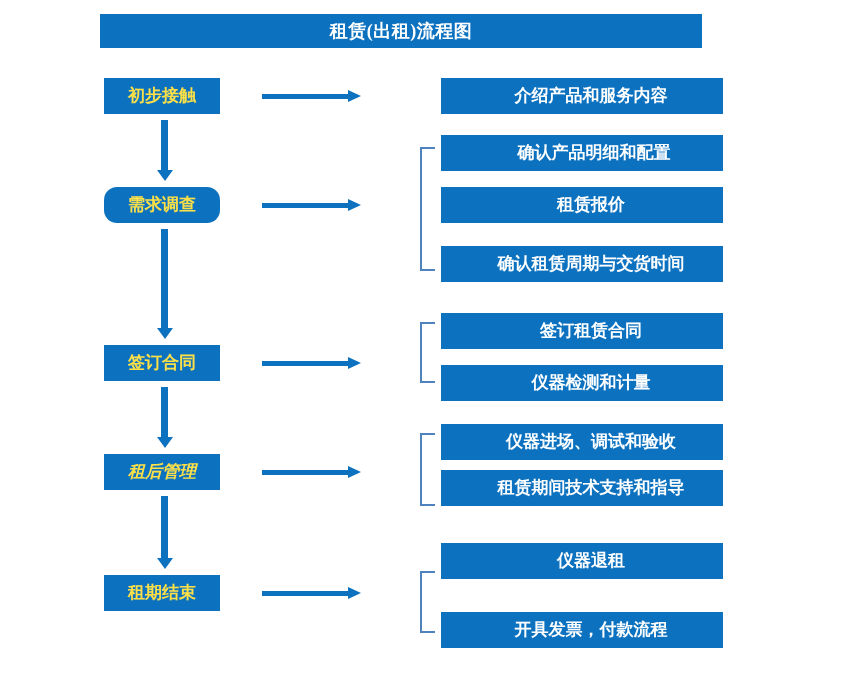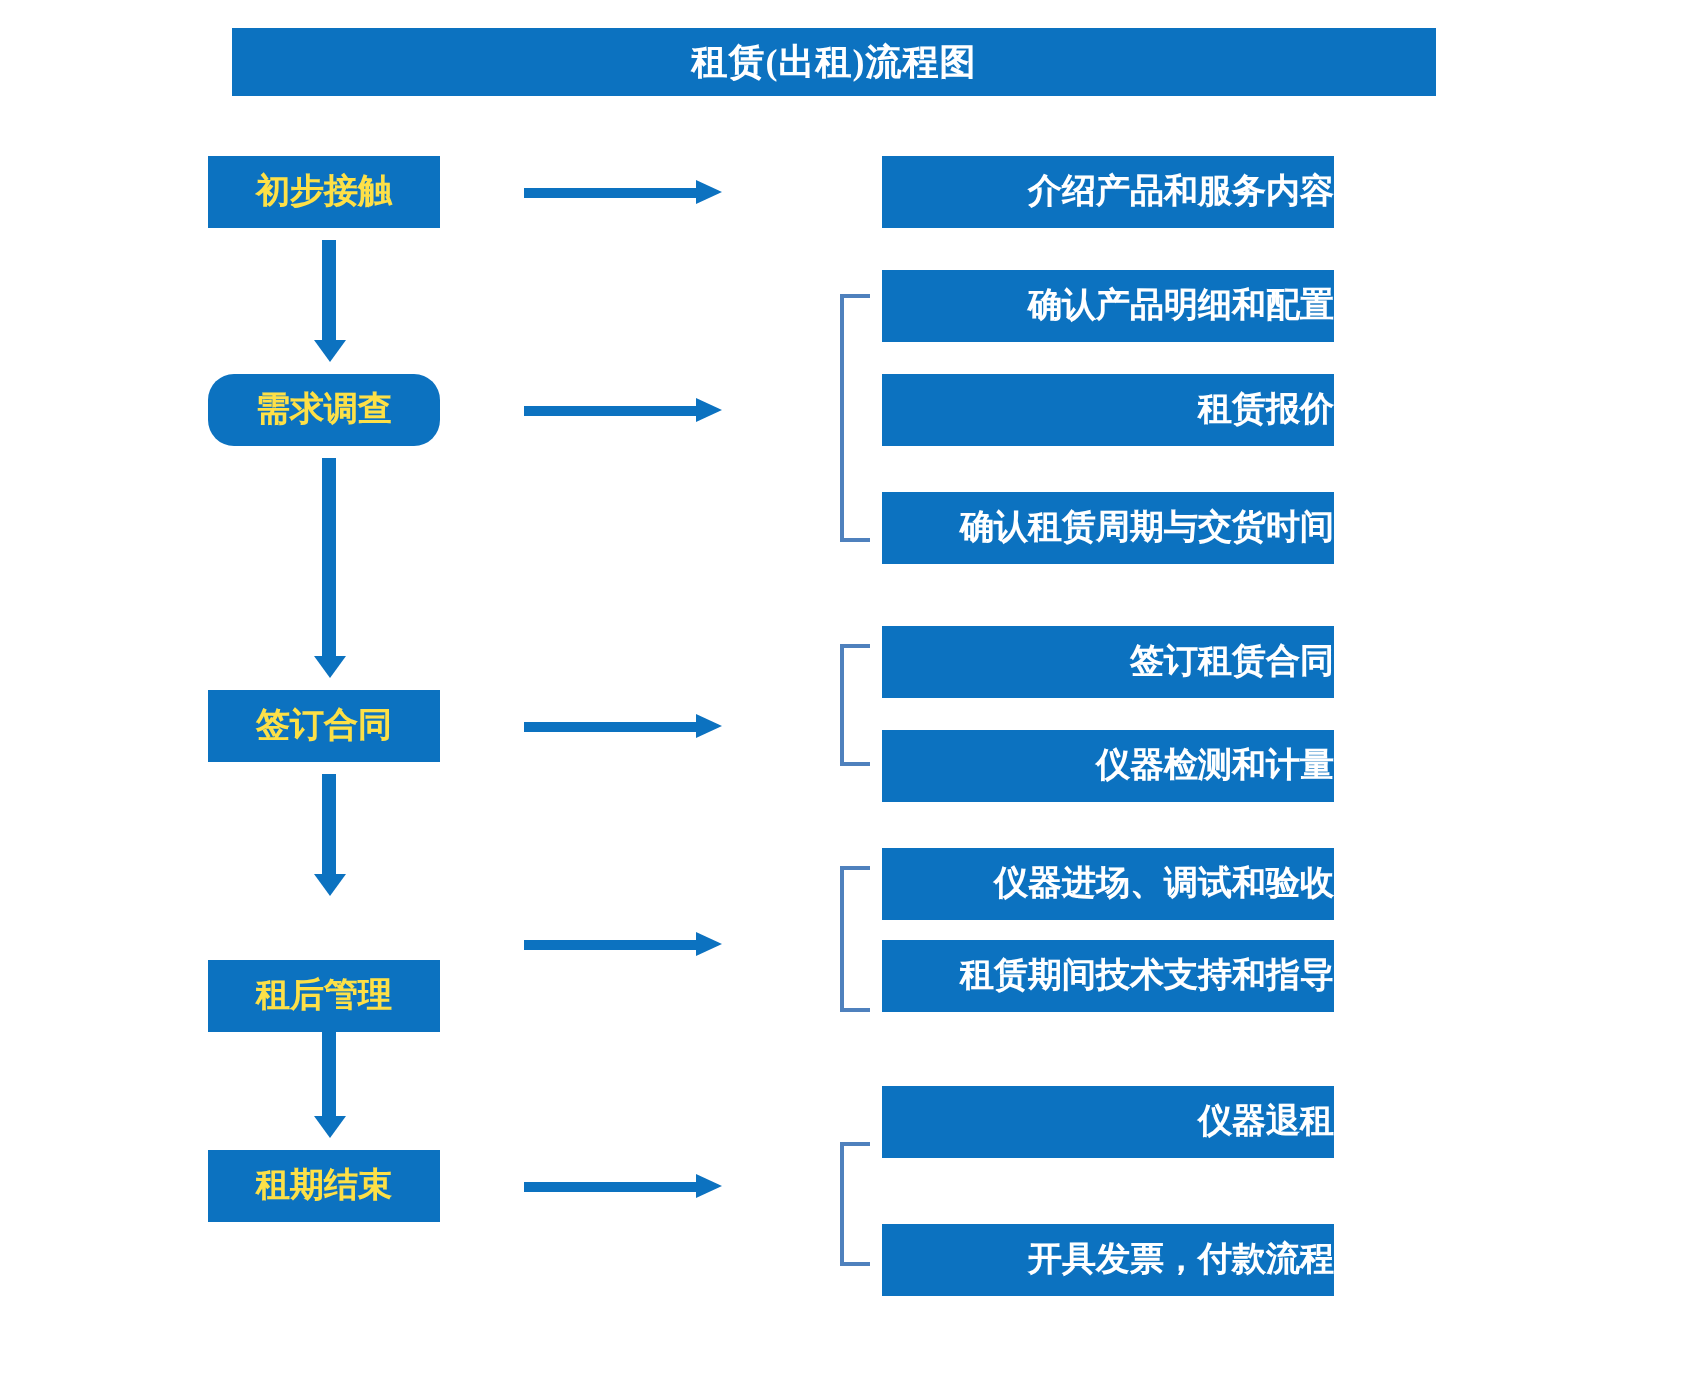--- a/index.html
+++ b/index.html
@@ -25,45 +25,44 @@
     top: 14px;
     width: 602px;
     height: 34px;
     background: #0C72C0;
     color: #ffffff;
     font-weight: bold;
     font-size: 18px;
     line-height: 34px;
     text-align: center;
     letter-spacing: 0.5px;
-    margin-left: 16px;
   }
   .stage-box {
     position: absolute;
     left: 104px;
     width: 116px;
     height: 36px;
     background: #0C72C0;
     color: #fde047;
     font-weight: bold;
     font-size: 17px;
     line-height: 36px;
     text-align: center;
   }
   .detail-box {
     position: absolute;
     left: 441px;
-    width: 226px;
+    width: 282px;
     height: 36px;
     background: #0C72C0;
     color: #ffffff;
     font-weight: bold;
     font-size: 17px;
     line-height: 36px;
-    text-align: right;
+    text-align: center;
     padding-left: 18px;
     box-sizing: border-box;
     white-space: nowrap;
   }
   
   .h-arrow {
     position: absolute;
     height: 14px;
     width: 100px;
   }
@@ -124,21 +123,21 @@
 <div id="canvas">
 
   <div class="title-bar">租赁(出租)流程图</div>
 
   <div class="stage-box" style="top:78px;">初步接触</div>
 
   <div class="stage-box" style="top:187px;border-radius:13px;">需求调查</div>
 
   <div class="stage-box" style="top:345px;">签订合同</div>
 
-  <div class="stage-box" style="top:480px;">租后管理</div>
+  <div class="stage-box" style="top:454px;font-style:italic;">租后管理</div>
 
   <div class="stage-box" style="top:575px;">租期结束</div>
 
   <div class="v-arrow" style="top:120px; height:61px;">
     <div class="shaft" style="height:50px;"></div>
     <div class="head" style="top:50px;"></div>
   </div>
 
   <div class="v-arrow" style="top:229px; height:110px;">
     <div class="shaft" style="height:99px;"></div>

